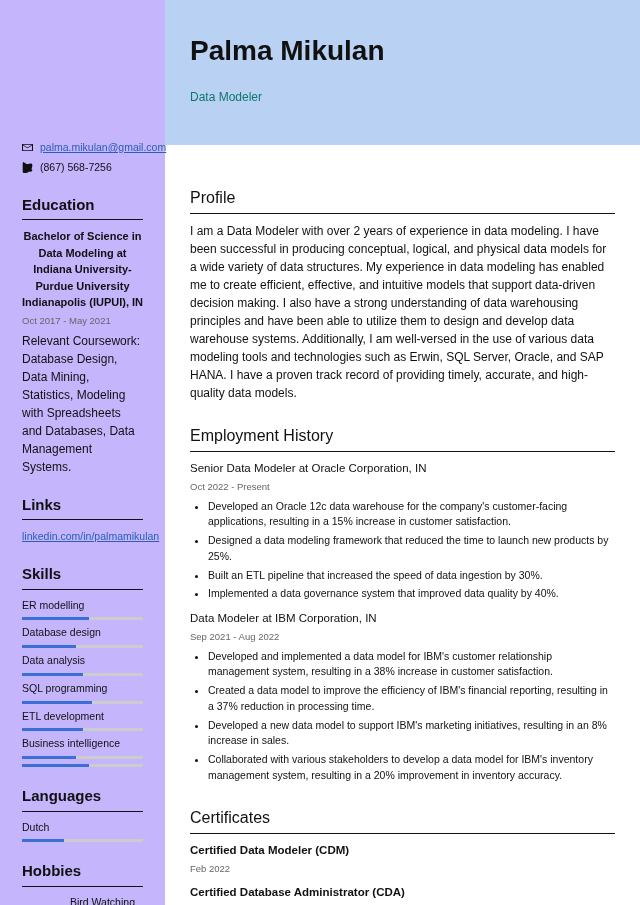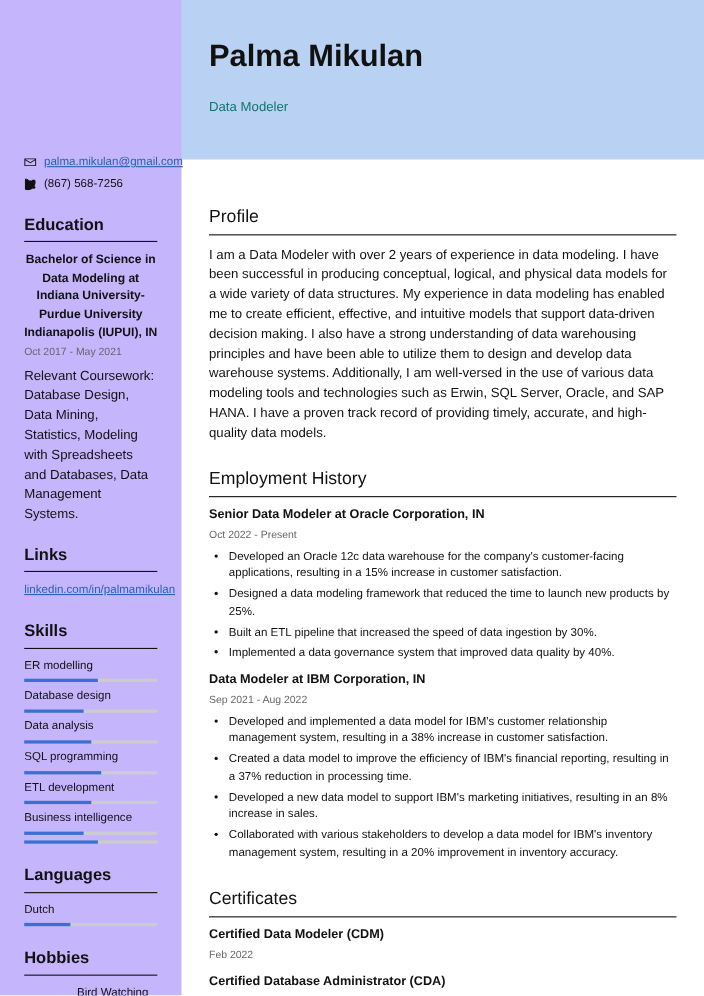--- a/index.html
+++ b/index.html
@@ -21,21 +21,21 @@
 .edu-title { font-weight: 700; font-size: 11px; text-align: center; }
 .dates { font-size: 9.5px; color: #666; margin: 3px 0 4px; }
 .body-text { font-size: 12px; }
 .link { color: #2b5fb3; text-decoration: underline; font-size: 10.5px; }
 .skill { margin-bottom: 5px; }
 .skill-name { font-size: 10.5px; padding-bottom: 4px; display: block; }
 .bar-bg { height: 3px; background: #ccc; width: 100%; }
 .bar-fill { height: 3px; background: #3b6fd6; }
 .right-section-h { font-size: 16px; font-weight: 400; margin-top: 22px; margin-bottom: 2px; }
 .right-col .first { margin-top: 0; }
-.job-title { font-weight: 700; font-size: 11.5px; margin-top: 8px; }
+.job-title { font-weight: 400; font-size: 11.5px; margin-top: 8px; }
 .bullets { margin: 4px 0 6px 18px; font-size: 10.5px; }
 .bullets li { margin-bottom: 3px; }
 .cert-title { font-weight: 700; font-size: 11.5px; margin-top: 8px; }
 .hobby { font-size: 10.5px; margin-bottom: 14px; padding-left: 48px; }
 </style>
 </head>
 <body>
 
 <div class="header-bg"></div>
 <div class="container">

